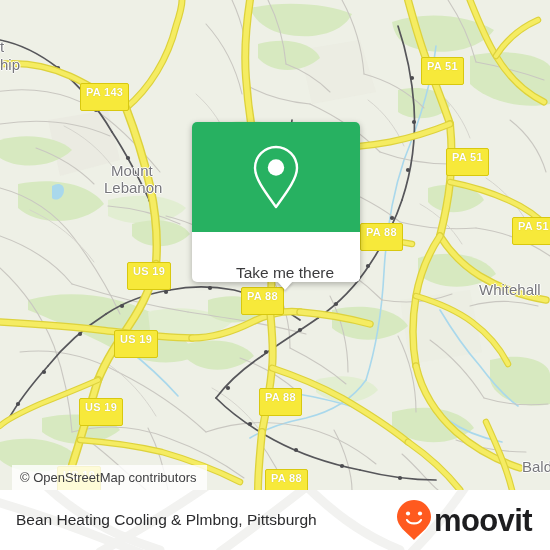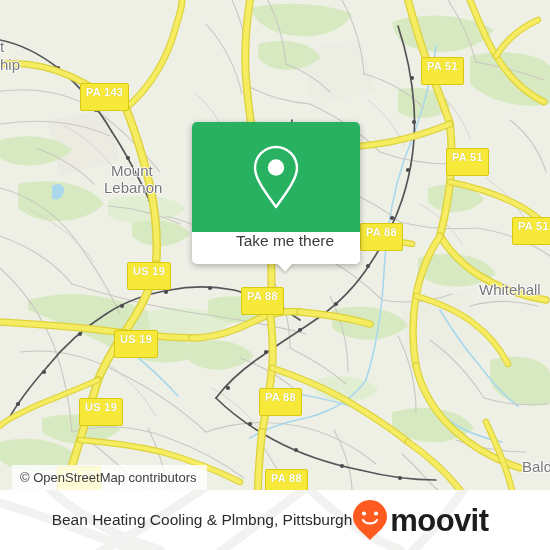--- a/index.html
+++ b/index.html
@@ -83,25 +83,25 @@
   }
   #popup-green {
     background: #27b161;
     height: 110px;
     border-radius: 5px 5px 0 0;
     display: flex;
     align-items: center;
     justify-content: center;
   }
   #popup-button {
-    height: 32px;
+    height: 50px;
     background: #ffffff;
     border-radius: 0 0 5px 5px;
     display: flex;
-    align-items: flex-start;
+    align-items: flex-end;
     justify-content: center;
     cursor: pointer;
     position: relative;
     margin-left: 18px;
   }
   #popup-button span {
     color: #3b3b3d;
     font-size: 15.5px;
     font-family: "Liberation Sans", sans-serif;
   }
@@ -136,22 +136,22 @@
   }
 
   
   #footer {
     position: absolute;
     left: 0; top: 490px;
     width: 550px; height: 60px;
     background: #ffffff;
     display: flex;
     align-items: center;
-    justify-content: center;
-    padding: 0 18px 0 8px;
+    justify-content: space-between;
+    padding: 0 18px 0 16px;
     box-sizing: border-box;
     overflow: hidden;
   }
   #footer-watermark {
     position: absolute;
     left: 0; top: 0;
     width: 550px; height: 60px;
     pointer-events: none;
   }
   #footer-title {

